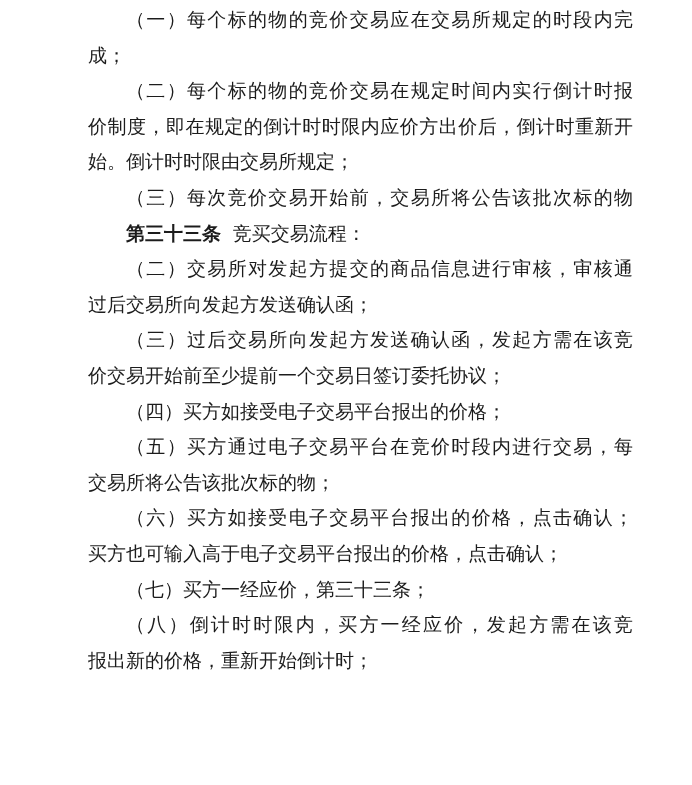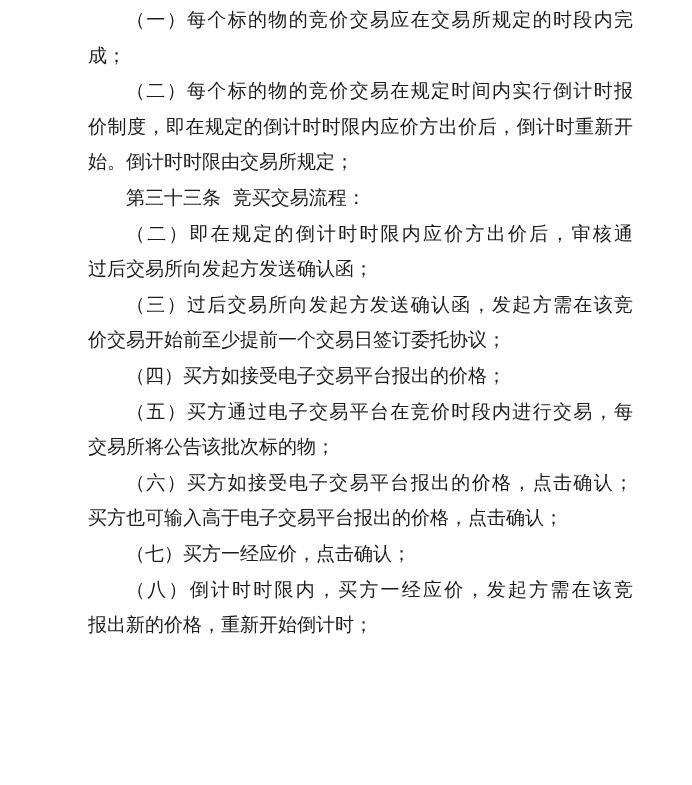--- a/index.html
+++ b/index.html
@@ -32,45 +32,46 @@
     text-align: left;
   }
   .line.ind {
     text-indent: 38px;
   }
   .line.jst {
     text-align: justify;
     text-align-last: justify;
   }
   .bold {
-    font-weight: 400;
+    font-weight: 700;
     margin-top: 36px;
   }
   .after-bold {
     margin-left: 0.62em;
     font-family: Liberation Serif, serif;
   }
 </style>
 </head>
 <body>
 
 <div class="page" style="color: rgb(28, 28, 28); background: rgb(255, 255, 255);">
   <div class="doc-body">
       <div class="line ind jst">（一）每个标的物的竞价交易应在交易所规定的时段内完</div>
       <div class="line">成；</div>
       <div class="line ind jst">（二）每个标的物的竞价交易在规定时间内实行倒计时报</div>
       <div class="line jst">价制度，即在规定的倒计时时限内应价方出价后，倒计时重新开</div>
       <div class="line">始。倒计时时限由交易所规定；</div>
+      <div class="line ind jst">（三）每次竞价交易开始前，交易所将公告该批次标的物</div>
       <div class="line ind"><span class="bold">第三十三条</span><span class="after-bold">竞买交易流程：</span></div>
-      <div class="line ind jst">（二）即在规定的倒计时时限内应价方出价后，审核通</div>
+      <div class="line ind jst">（二）交易所对发起方提交的商品信息进行审核，审核通</div>
       <div class="line">过后交易所向发起方发送确认函；</div>
       <div class="line ind jst">（三）过后交易所向发起方发送确认函，发起方需在该竞</div>
       <div class="line">价交易开始前至少提前一个交易日签订委托协议；</div>
       <div class="line ind">（四）买方如接受电子交易平台报出的价格；</div>
       <div class="line ind jst">（五）买方通过电子交易平台在竞价时段内进行交易，每</div>
       <div class="line">交易所将公告该批次标的物；</div>
       <div class="line ind jst">（六）买方如接受电子交易平台报出的价格，点击确认；</div>
       <div class="line">买方也可输入高于电子交易平台报出的价格，点击确认；</div>
-      <div class="line ind">（七）买方一经应价，点击确认；</div>
+      <div class="line ind">（七）买方一经应价，第三十三条；</div>
       <div class="line ind jst">（八）倒计时时限内，买方一经应价，发起方需在该竞</div>
       <div class="line">报出新的价格，重新开始倒计时；</div>
     </div>
 </div>
 
 </body></html>

